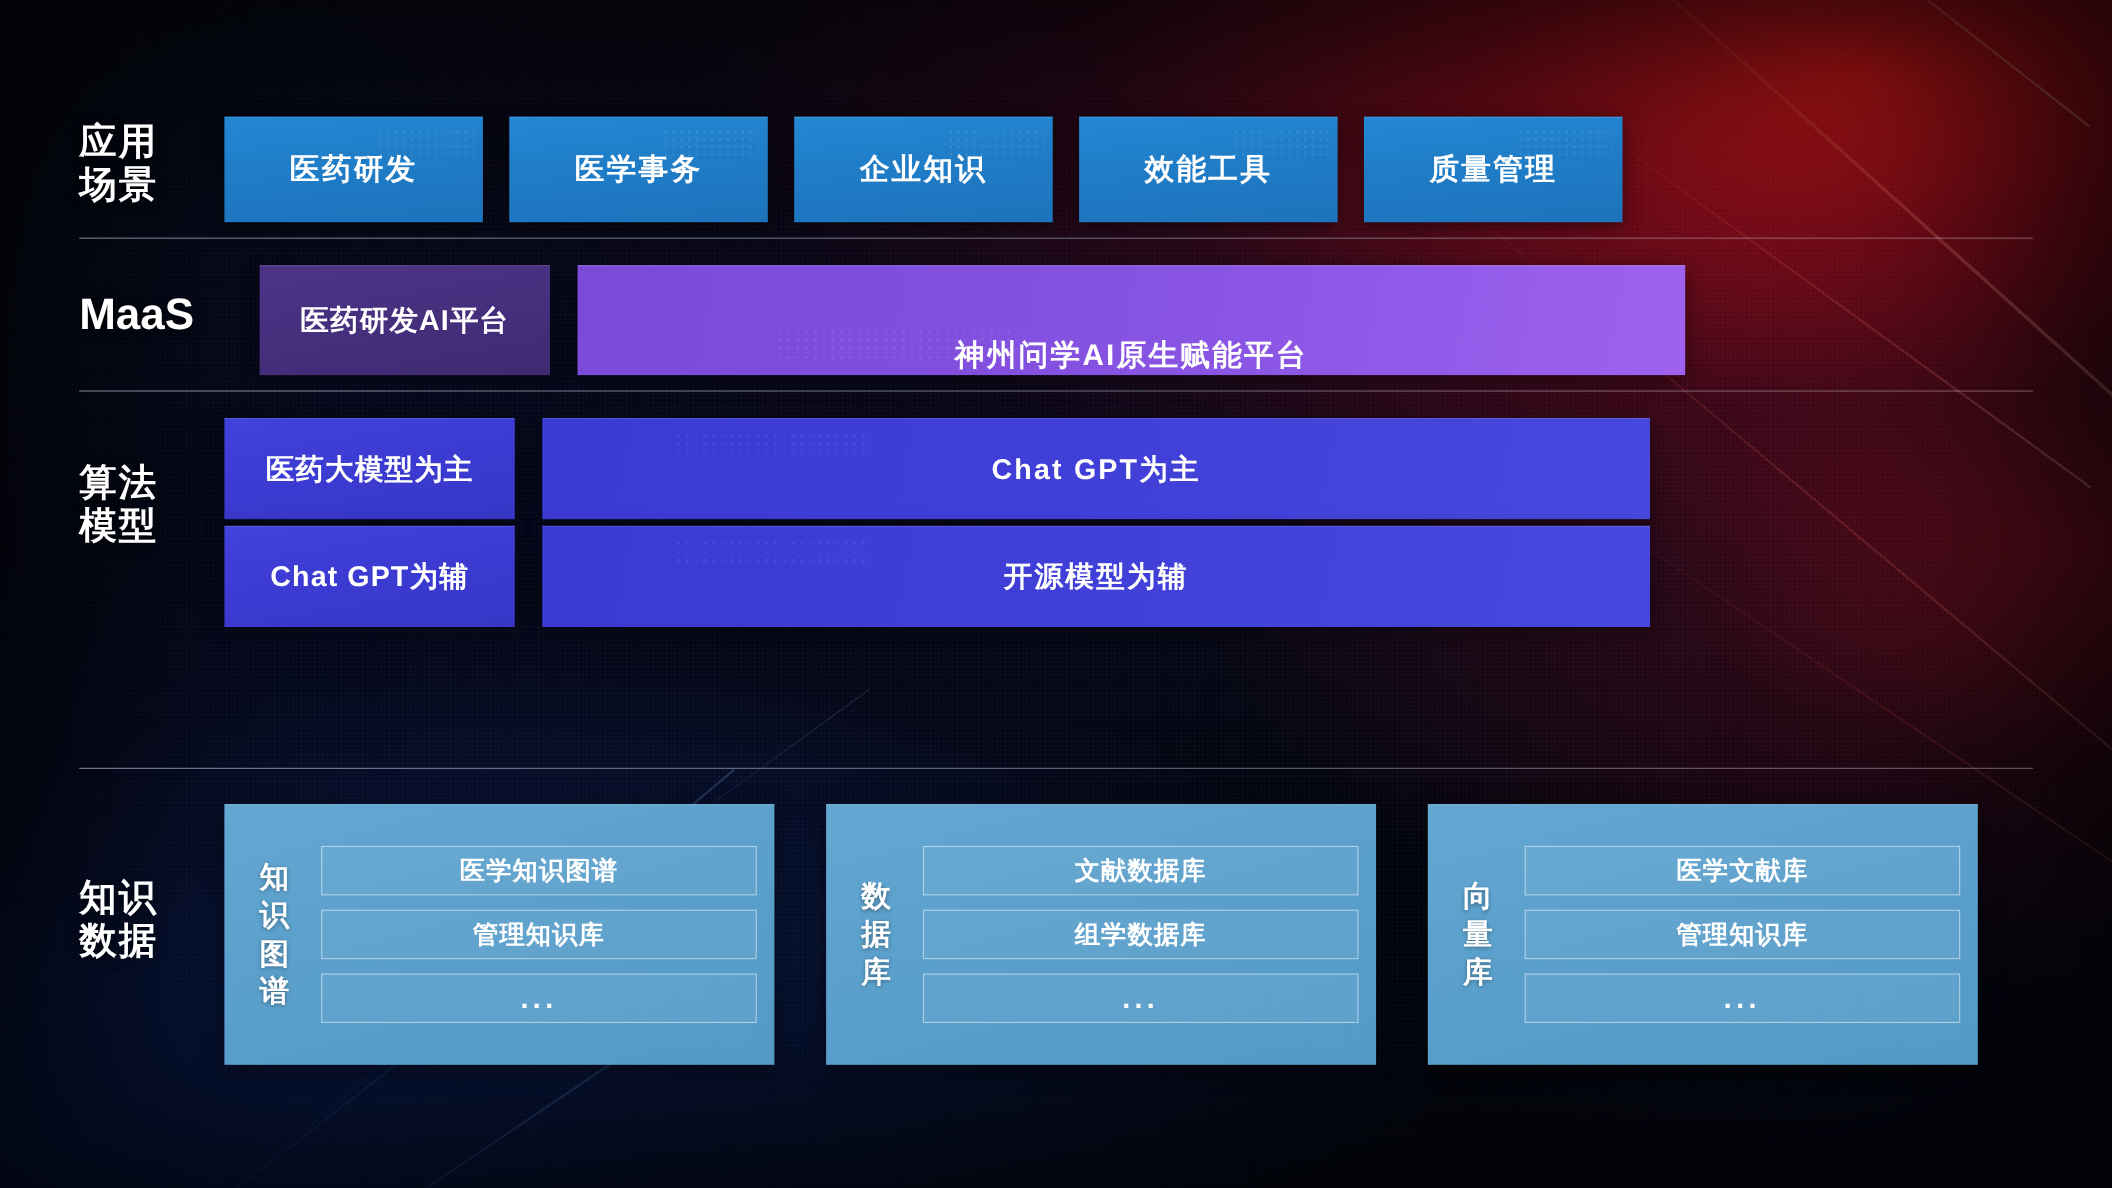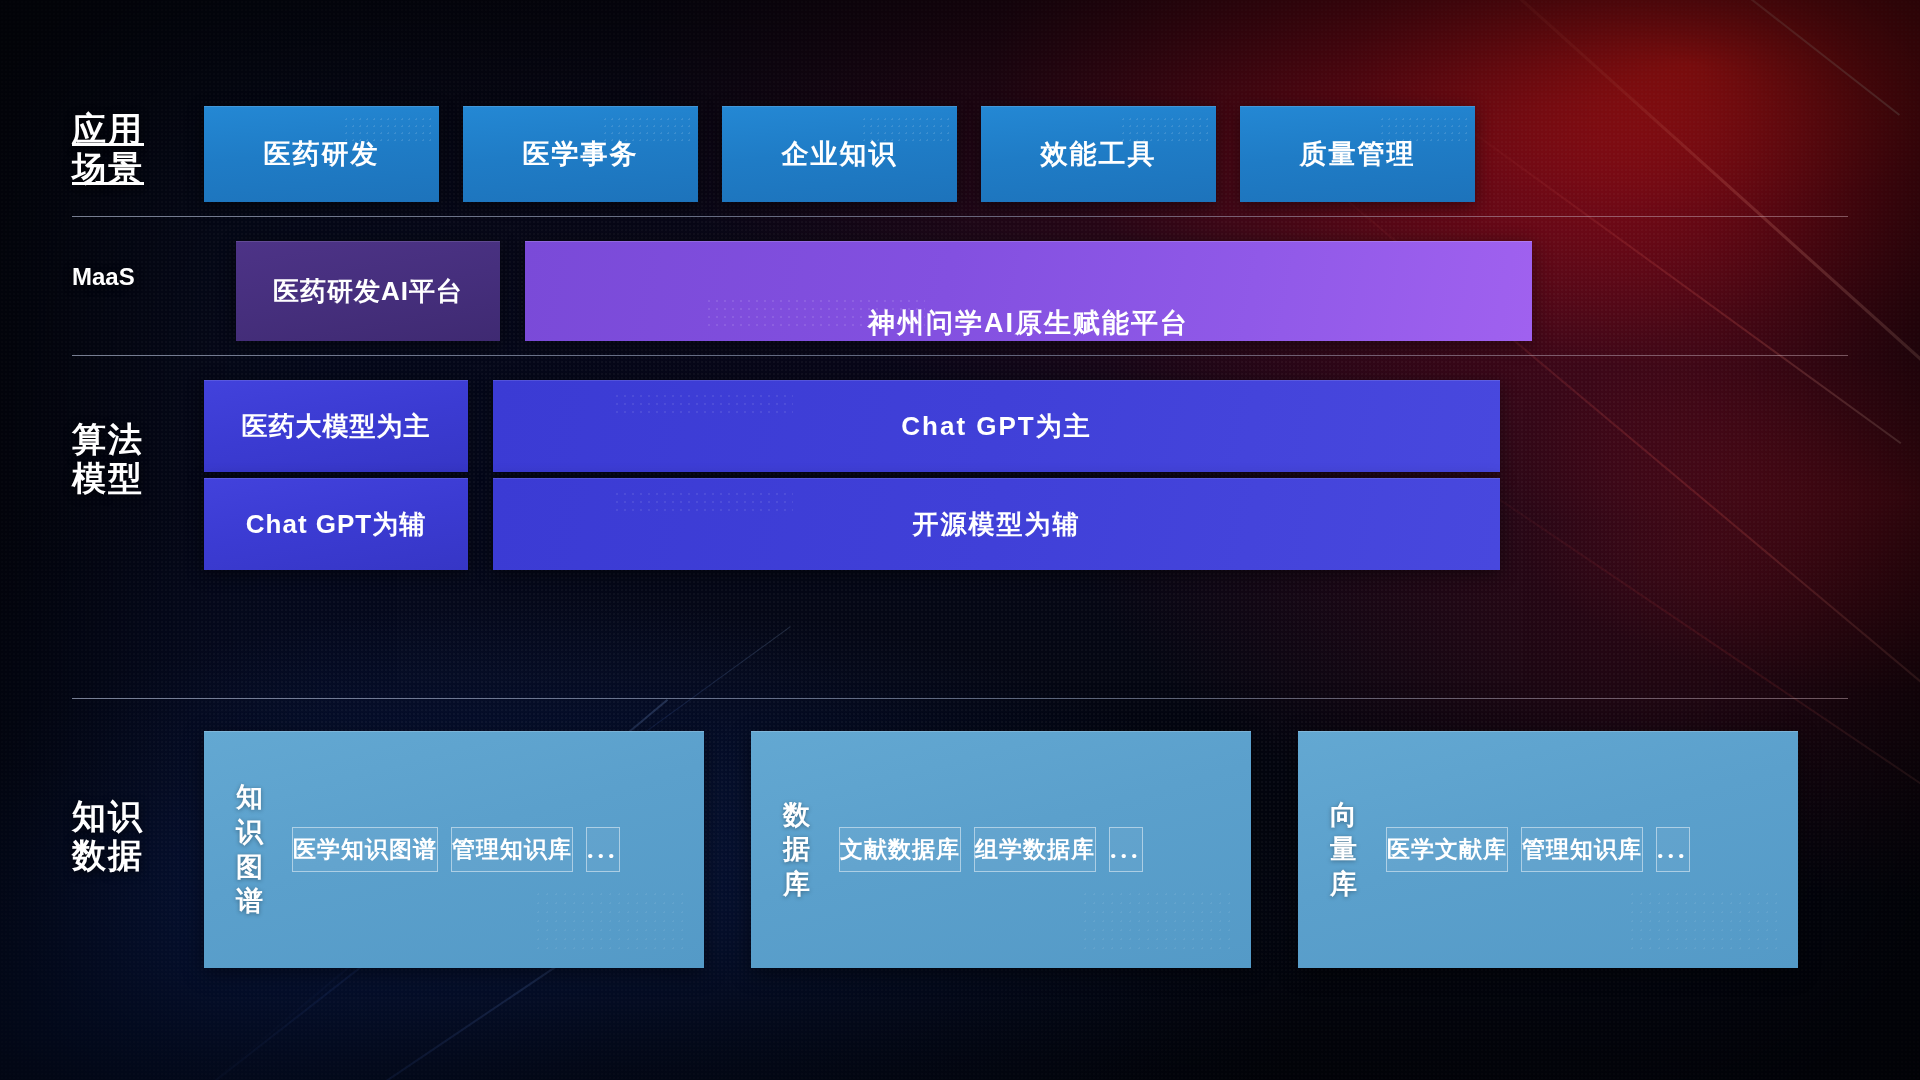--- a/index.html
+++ b/index.html
@@ -127,21 +127,21 @@
     content:""; position:absolute; right:20px; bottom:18px; width:150px; height:60px;
     background-image:radial-gradient(rgba(255,255,255,.16) 1px, rgba(0,0,0,0) 1px);
     background-size:9px 9px; opacity:.45;
   }
   .kb-vlabel {
     width:56px; min-width:56px; color:#ffffff; font-size:27px; font-weight:bold;
     line-height:1.28; text-align:center; letter-spacing:1px;
     display:flex; flex-direction:column; align-items:center; justify-content:center;
     text-shadow:0 1px 4px rgba(0,0,0,.35);
   }
-  .kb-items { flex:1; display:flex; flex-direction:row; gap:13px; position:relative; z-index:2;font-family:Liberation Serif, serif; }
+  .kb-items { flex:1; display:flex; flex-direction:column; gap:13px; position:relative; z-index:2; }
   .kb-item {
     height:45px; border:1px solid rgba(255,255,255,.48);
     display:flex; align-items:center; justify-content:center;
     color:#ffffff; font-size:23px; font-weight:bold; letter-spacing:1px;
     background:rgba(255,255,255,.05);
   }
   .kb-item.ellipsis { font-size:26px; letter-spacing:4px; }
 </style>
 </head>
 <body>
@@ -157,21 +157,21 @@
   <div class="bg-streak streak-b2"></div>
   <div class="bg-streak streak-b3"></div>
   <div class="bg-streak streak-b4"></div>
   <div class="bg-dots"></div>
   <div class="bg-vig"></div>
 </div>
 
 <div id="stage">
 
   <div class="row" style="top:106px;">
-    <div class="row-label" style="top:4px; font-size:34px;text-decoration:underline;">
+    <div class="row-label" style="top:4px; font-size:34px;">
       <div>应用</div>
       <div>场景</div>
     </div>
     <div class="app-strip">
       <div class="app-box">
         <span>医药研发</span>
       </div>
       <div class="app-box">
         <span>医学事务</span>
       </div>
@@ -183,21 +183,21 @@
       </div>
       <div class="app-box">
         <span>质量管理</span>
       </div>
     </div>
   </div>
 
   <div class="divider" style="top:216px;"></div>
 
   <div class="row" style="top:241px;">
-    <div class="row-label" style="top:22px; font-size:24px; letter-spacing:0;">
+    <div class="row-label" style="top:22px; font-size:40px; letter-spacing:0;">
       <div>MaaS</div>
     </div>
     <div class="maas-strip">
       <div class="maas-left">
         <span>医药研发AI平台</span>
       </div>
       <div class="maas-right">
         <span>神州问学AI原生赋能平台</span>
       </div>
     </div>

